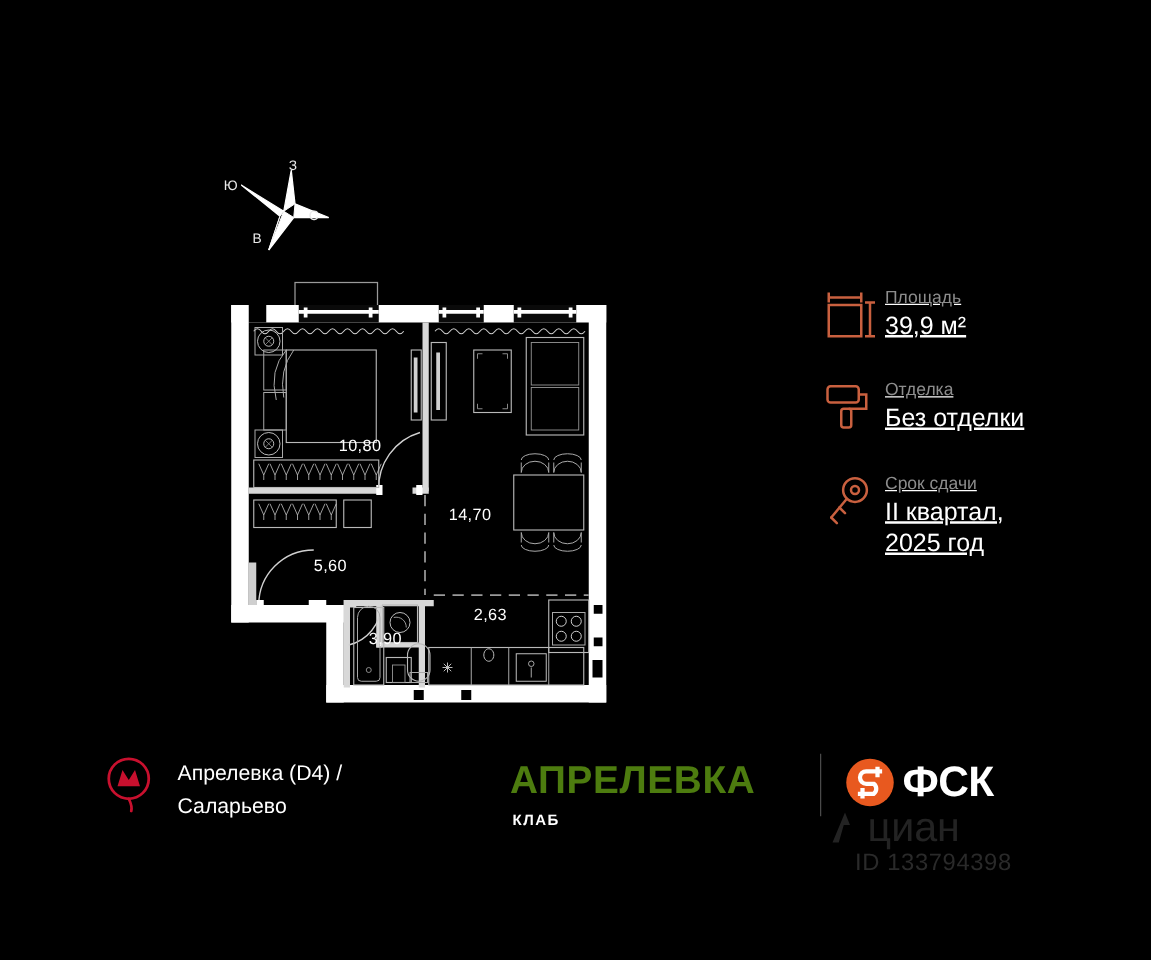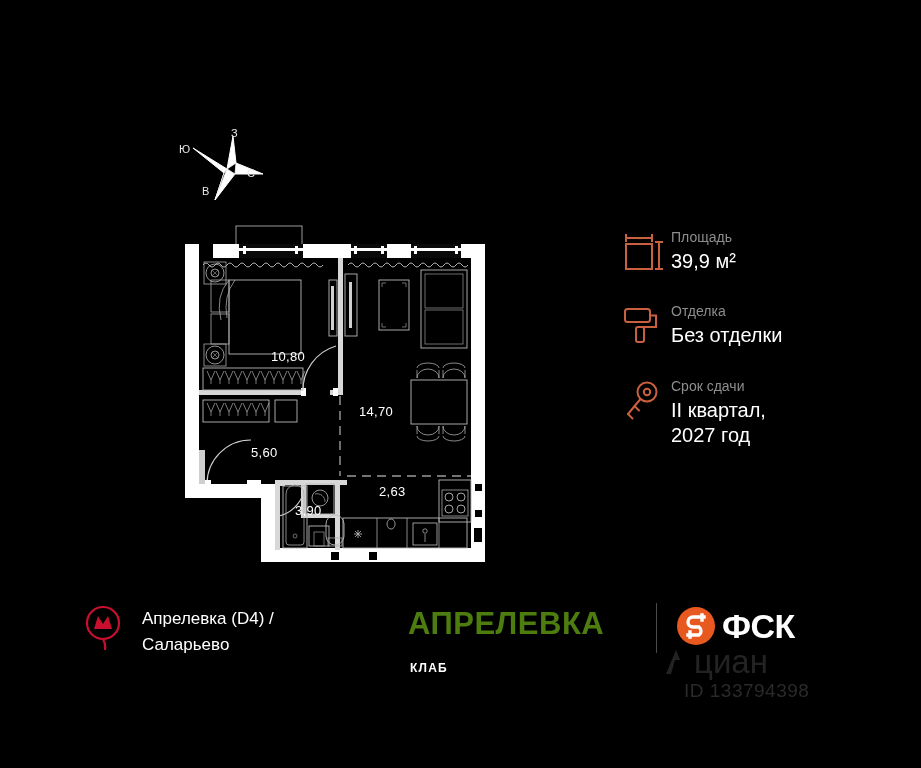--- a/index.html
+++ b/index.html
@@ -56,23 +56,24 @@
     color: #ffffff;
     font-family: "Liberation Sans", sans-serif;
     font-size: 13px;
     letter-spacing: 0.3px;
     white-space: nowrap;
   }
 
   
   .info-panel {
     position: absolute;
-    left: 623px;
+    left: 660px;
     top: 228px;
     width: 240px;
+    text-decoration: underline;
   }
   .info-row {
     display: flex;
     align-items: flex-start;
     margin-bottom: 28px;
   }
   .info-icon {
     width: 48px;
     flex: 0 0 48px;
     padding-top: 4px;
@@ -121,21 +122,21 @@
     font-weight: bold;
     letter-spacing: 0.5px;
     color: #4d7c0f;
     line-height: 1;
   }
   .brand-sub {
     font-size: 12px;
     font-weight: bold;
     letter-spacing: 1.2px;
     color: #ffffff;
-    margin-top: 22px;
+    margin-top: 10px;
     margin-left: 2px;
   }
 
   .brand-divider {
     position: absolute;
     left: 656px;
     top: 603px;
     width: 1px;
     height: 50px;
     background: #4a4a4a;
@@ -432,21 +433,21 @@
           <circle cx="24" cy="11" r="9.5" fill="none" stroke="#c9603f" stroke-width="2"></circle>
           <circle cx="24" cy="11" r="3.2" fill="none" stroke="#c9603f" stroke-width="2"></circle>
           <path d="M17.5,18 L5,33" stroke="#c9603f" stroke-width="2" stroke-linecap="round"></path>
           <path d="M11.5,25 L16,29.5" stroke="#c9603f" stroke-width="2" stroke-linecap="round"></path>
           <path d="M5,33 L9.5,37.5" stroke="#c9603f" stroke-width="2" stroke-linecap="round"></path>
         </svg>
       </div>
       <div class="info-text">
         <div class="info-label">Срок сдачи</div>
         <div class="info-value">II квартал,
-2027 год</div>
+2025 год</div>
       </div>
     </div>
 
   </div>
 
   <div class="metro-block">
     <div class="metro-icon">
       <svg width="40" height="46" viewBox="0 0 40 46" aria-hidden="true">
         <circle cx="19" cy="19" r="16" fill="none" stroke="#c8102e" stroke-width="2.2"></circle>
         <path d="M19,35 q3,6 2,10" stroke="#c8102e" stroke-width="2.2" fill="none" stroke-linecap="round"></path>

